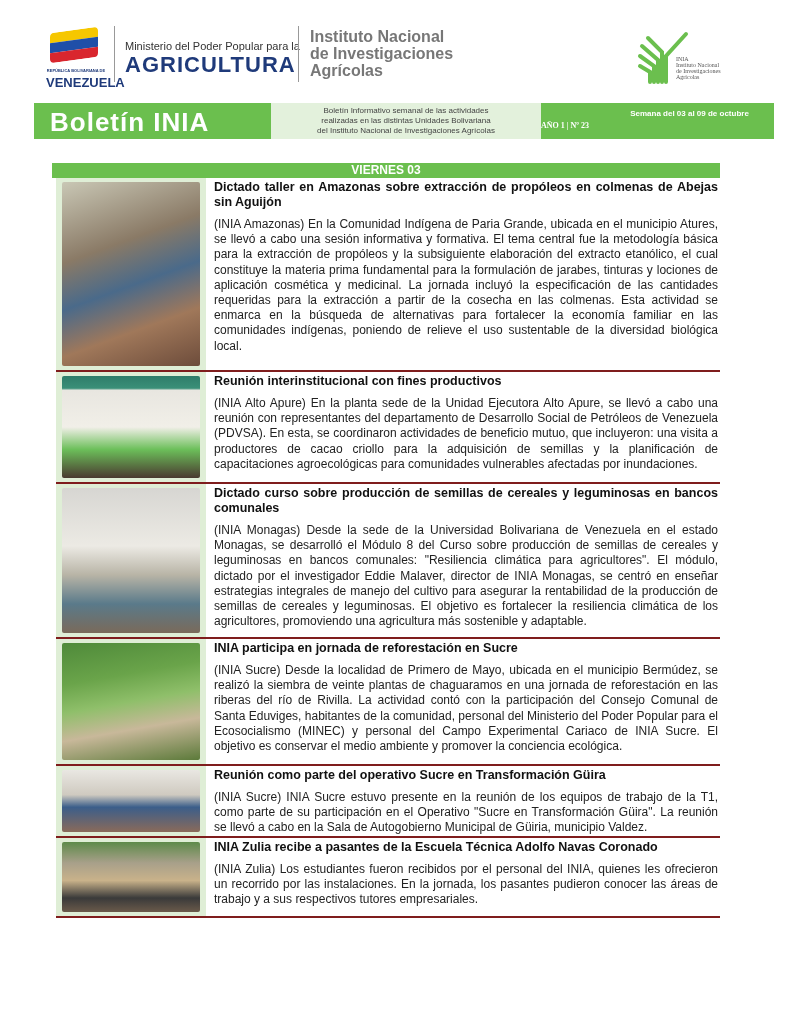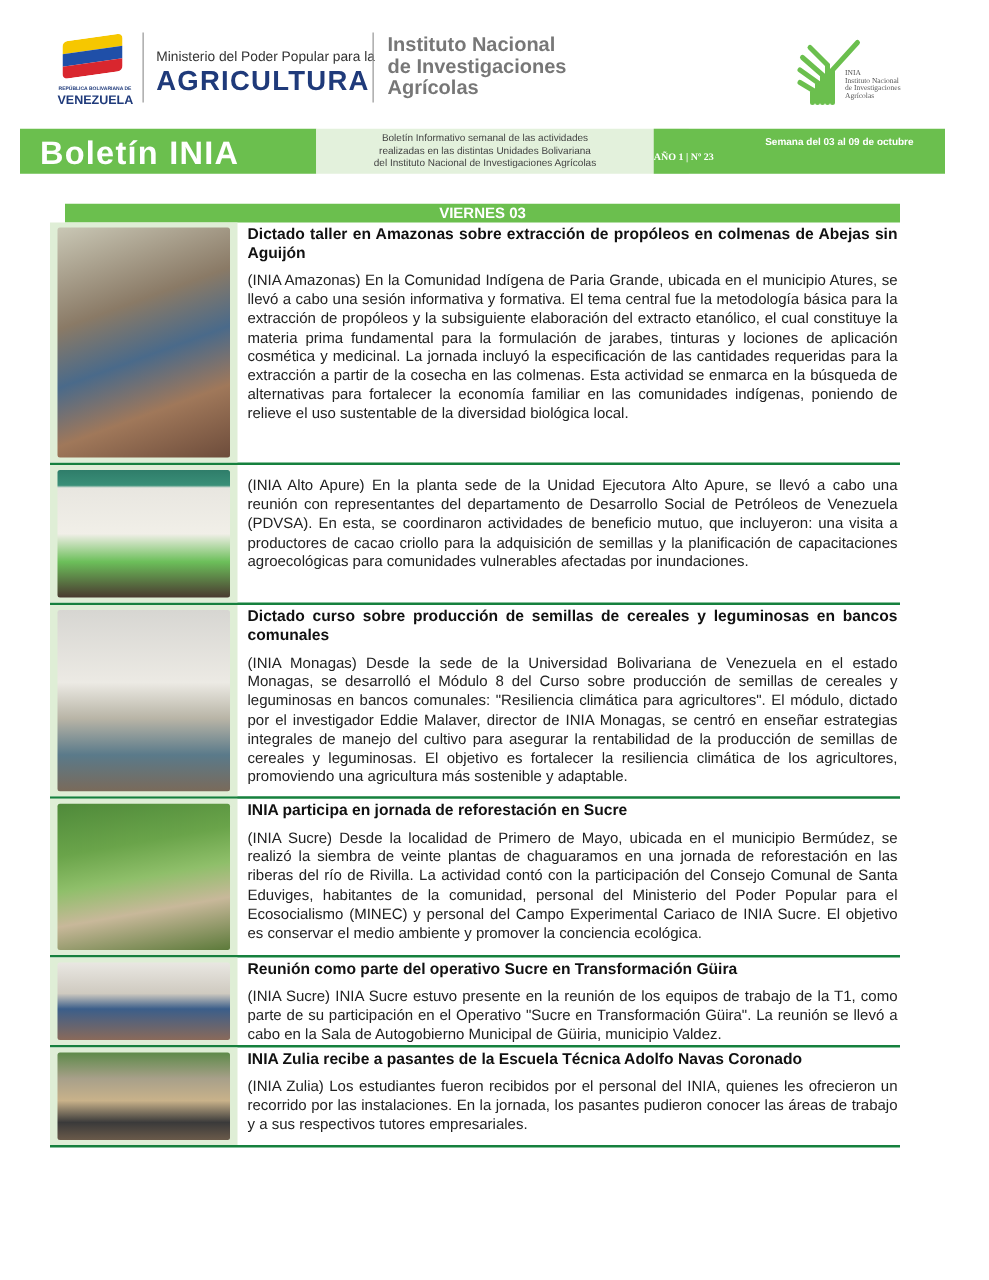--- a/index.html
+++ b/index.html
@@ -2,38 +2,38 @@
 <html><head>
 <meta charset="utf-8">
 <style>
   html,body{margin:0;padding:0;background:#ffffff;}
   body{width:791px;height:1024px;position:relative;overflow:hidden;font-family:"Liberation Sans",sans-serif;color:#1a1a1a;}
   .header{position:absolute;top:20px;left:40px;width:710px;height:70px;}
   .flag-logo{position:absolute;left:6px;top:8px;width:56px;height:56px;}
   .flag{position:absolute;left:4px;top:2px;width:48px;height:30px;transform:skewY(-8deg);border-radius:4px;overflow:hidden;}
   .flag div{height:10px;}
   .flag-caption-small{position:absolute;left:0;top:40px;width:60px;font-size:4px;text-align:center;color:#1f3a7a;font-weight:bold;}
-  .flag-caption{position:absolute;left:0;top:47px;width:60px;font-size:10px;text-align:left;color:#1f3a7a;font-weight:bold;}
+  .flag-caption{position:absolute;left:0;top:47px;width:60px;font-size:13px;text-align:left;color:#1f3a7a;font-weight:bold;}
   .vsep{position:absolute;top:6px;width:1px;height:56px;background:#999;}
   .ministry-top{position:absolute;left:85px;top:20px;font-size:11px;color:#333;}
   .ministry-main{position:absolute;left:85px;top:32px;font-size:22px;font-weight:bold;color:#1f3a7a;letter-spacing:1px;}
   .inia-name{position:absolute;left:270px;top:8px;font-size:16px;line-height:17px;color:#777;font-weight:bold;}
   .inia-logo{position:absolute;left:596px;top:6px;width:100px;height:60px;}
   .inia-logo-text{position:absolute;left:40px;top:30px;font-family:"Liberation Serif",serif;font-size:6px;line-height:6px;color:#555;}
-  .banner{position:absolute;top:103px;left:16px;width:676px;height:36px;}
+  .banner{position:absolute;top:103px;left:34px;width:676px;height:36px;}
   .banner-left{position:absolute;left:0;top:0;width:237px;height:36px;background:#6bbf4e;}
   .banner-title{position:absolute;left:16px;top:4px;font-size:26px;font-weight:bold;color:#fff;letter-spacing:1px;}
   .banner-mid{position:absolute;left:237px;top:0;width:270px;height:36px;background:#e3f1dc;padding-left:28px;}
   .banner-desc{position:absolute;left:0;top:3px;width:270px;text-align:center;font-size:8px;line-height:10px;color:#444;}
   .banner-right{position:absolute;left:507px;top:0;width:233px;height:36px;background:#6bbf4e;}
   .banner-week{position:absolute;left:0;top:6px;width:233px;text-align:center;font-size:8px;color:#fff;font-weight:bold;padding-left:32px;}
   .banner-issue{position:absolute;left:0;top:18px;width:233px;font-size:8px;color:#fff;font-weight:bold;font-family:Liberation Serif, serif;}
   .content{position:absolute;top:163px;left:40px;width:680px;}
   .day-bar{height:15px;background:#6bbf4e;color:#fff;font-weight:bold;font-size:12px;text-align:center;line-height:15px;margin-left:12px;}
-  .article{position:relative;border-bottom:2px solid #15803d;display:flex;}
+  .article{position:relative;border-bottom:2px solid #7f1d1d;display:flex;margin-left:16px;}
   .photo-col{width:150px;flex-shrink:0;background:#dfeed6;position:relative;}
   .photo{position:absolute;left:6px;right:6px;top:4px;bottom:4px;border-radius:2px;}
   .text-col{flex:1;padding:2px 2px 4px 8px;}
   .a-title{font-weight:bold;font-size:12.5px;line-height:15px;color:#111;text-align:justify;}
   .a-body{font-size:12px;line-height:15.2px;margin-top:7px;text-align:justify;color:#222;}
   .a-body b{font-weight:normal;}
 </style>
 </head>
 <body>
 
@@ -103,20 +103,21 @@
       <div class="a-title">Dictado taller en Amazonas sobre extracción de propóleos en colmenas de Abejas sin Aguijón</div>
       <div class="a-body"><b>(INIA Amazonas)</b><span> En la Comunidad Indígena de Paria Grande, ubicada en el municipio Atures, se llevó a cabo una sesión informativa y formativa. El tema central fue la metodología básica para la extracción de propóleos y la subsiguiente elaboración del extracto etanólico, el cual constituye la materia prima fundamental para la formulación de jarabes, tinturas y lociones de aplicación cosmética y medicinal. La jornada incluyó la especificación de las cantidades requeridas para la extracción a partir de la cosecha en las colmenas. Esta actividad se enmarca en la búsqueda de alternativas para fortalecer la economía familiar en las comunidades indígenas, poniendo de relieve el uso sustentable de la diversidad biológica local.</span></div>
     </div>
   </div>
 
   <div class="article" style="height:110px">
     <div class="photo-col">
       <div class="photo" style="background:linear-gradient(180deg,#2f7d6a 0%,#3a8f78 12%,#e8e6e0 14%,#f1efe8 50%,#6cbf5a 72%,#4a3a30 100%);"></div>
     </div>
     <div class="text-col">
+      <div class="a-title">Reunión interinstitucional con fines productivos</div>
       <div class="a-body"><b>(INIA Alto Apure)</b><span> En la planta sede de la Unidad Ejecutora Alto Apure, se llevó a cabo una reunión con representantes del departamento de Desarrollo Social de Petróleos de Venezuela (PDVSA). En esta, se coordinaron actividades de beneficio mutuo, que incluyeron: una visita a productores de cacao criollo para la adquisición de semillas y la planificación de capacitaciones agroecológicas para comunidades vulnerables afectadas por inundaciones.</span></div>
     </div>
   </div>
 
   <div class="article" style="height:153px">
     <div class="photo-col">
       <div class="photo" style="background:linear-gradient(180deg,#d7d6d2 0%,#eceae4 40%,#b8b4a6 60%,#5a7a8a 80%,#7a6a5a 100%);"></div>
     </div>
     <div class="text-col">
       <div class="a-title">Dictado curso sobre producción de semillas de cereales y leguminosas en bancos comunales</div>

